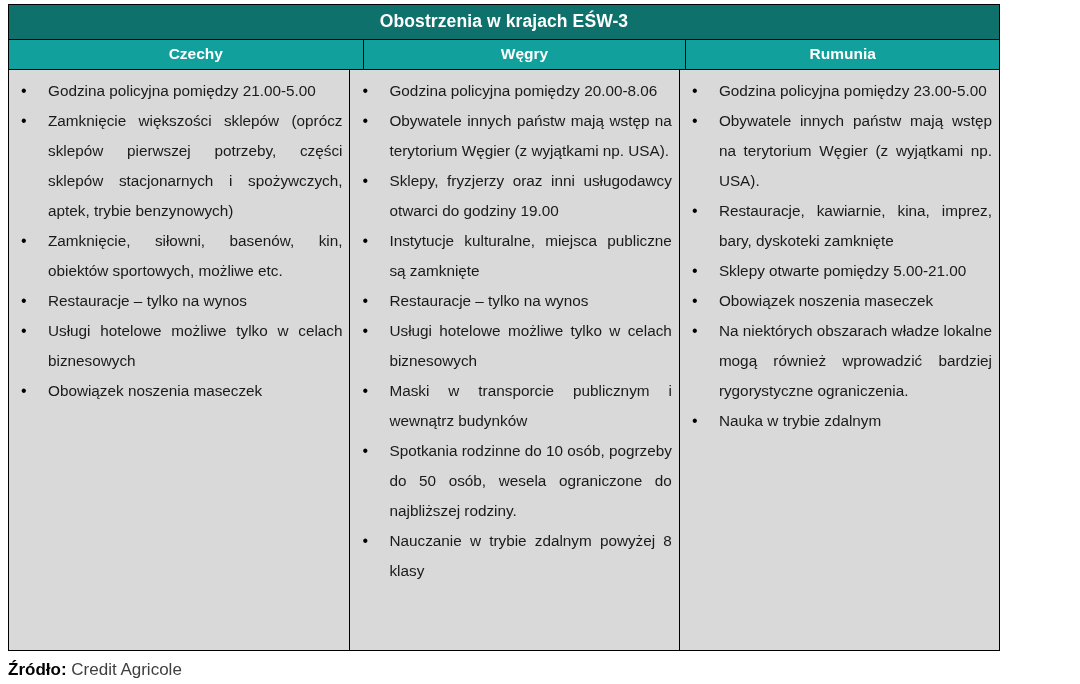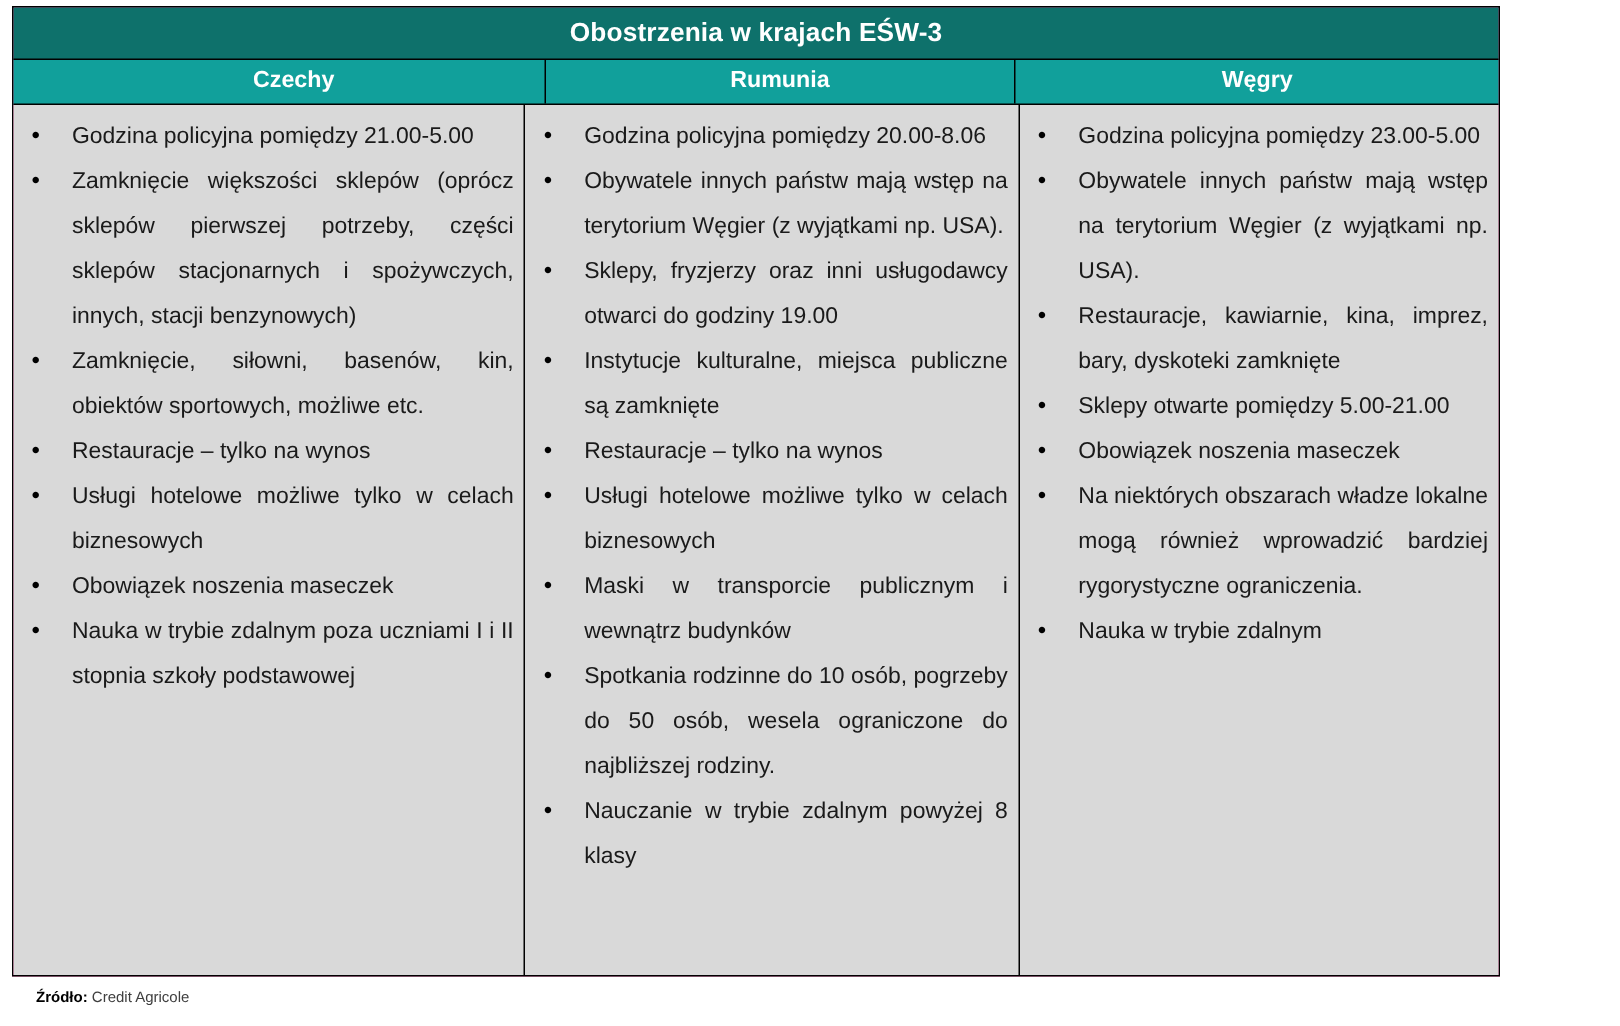--- a/index.html
+++ b/index.html
@@ -72,54 +72,53 @@
     position: absolute;
     left: 6px; top: 0;
     font-size: 16px;
     line-height: 30px;
     color: #000;
   }
   
 
   .source {
     position: absolute;
-    left: 24px;
+    left: 8px;
     top: 660px;
-    font-size: 10px;
+    font-size: 17px;
     color: #3f3f3f;
     white-space: nowrap;
   }
   .source b { color: #000; }
 </style>
 </head>
 <body>
 
 <div class="page">
 
   <div class="table">
 
     <div class="title-bar">Obostrzenia w krajach EŚW-3</div>
 
     <div class="head-row">
       <div class="head-cell c1">Czechy</div>
+      <div class="head-cell c2">Węgry</div>
       <div class="head-cell c3">Rumunia</div>
-      <div class="head-cell c2">Węgry</div>
     </div>
 
     <div class="body-row">
 
       <div class="body-cell c1">
         <ul class="bullets">
           <li>Godzina policyjna pomiędzy 21.00-5.00</li>
-          <li>Zamknięcie większości sklepów (oprócz sklepów pierwszej potrzeby, części sklepów stacjonarnych i spożywczych, innych, stacji benzynowych)</li>
+          <li>Zamknięcie większości sklepów (oprócz sklepów pierwszej potrzeby, części sklepów stacjonarnych i spożywczych, aptek, trybie benzynowych)</li>
           <li>Zamknięcie, siłowni, basenów, kin, obiektów sportowych, możliwe etc.</li>
           <li>Restauracje – tylko na wynos</li>
           <li>Usługi hotelowe możliwe tylko w celach biznesowych</li>
           <li>Obowiązek noszenia maseczek</li>
-          <li>Nauka w trybie zdalnym poza uczniami I i II stopnia szkoły podstawowej</li>
         </ul>
       </div>
 
       <div class="body-cell c2">
         <ul class="bullets">
           <li>Godzina policyjna pomiędzy 20.00-8.06</li>
           <li>Obywatele innych państw mają wstęp na terytorium Węgier (z wyjątkami np. USA).</li>
           <li>Sklepy, fryzjerzy oraz inni usługodawcy otwarci do godziny 19.00</li>
           <li>Instytucje kulturalne, miejsca publiczne są zamknięte</li>
           <li>Restauracje – tylko na wynos</li>

